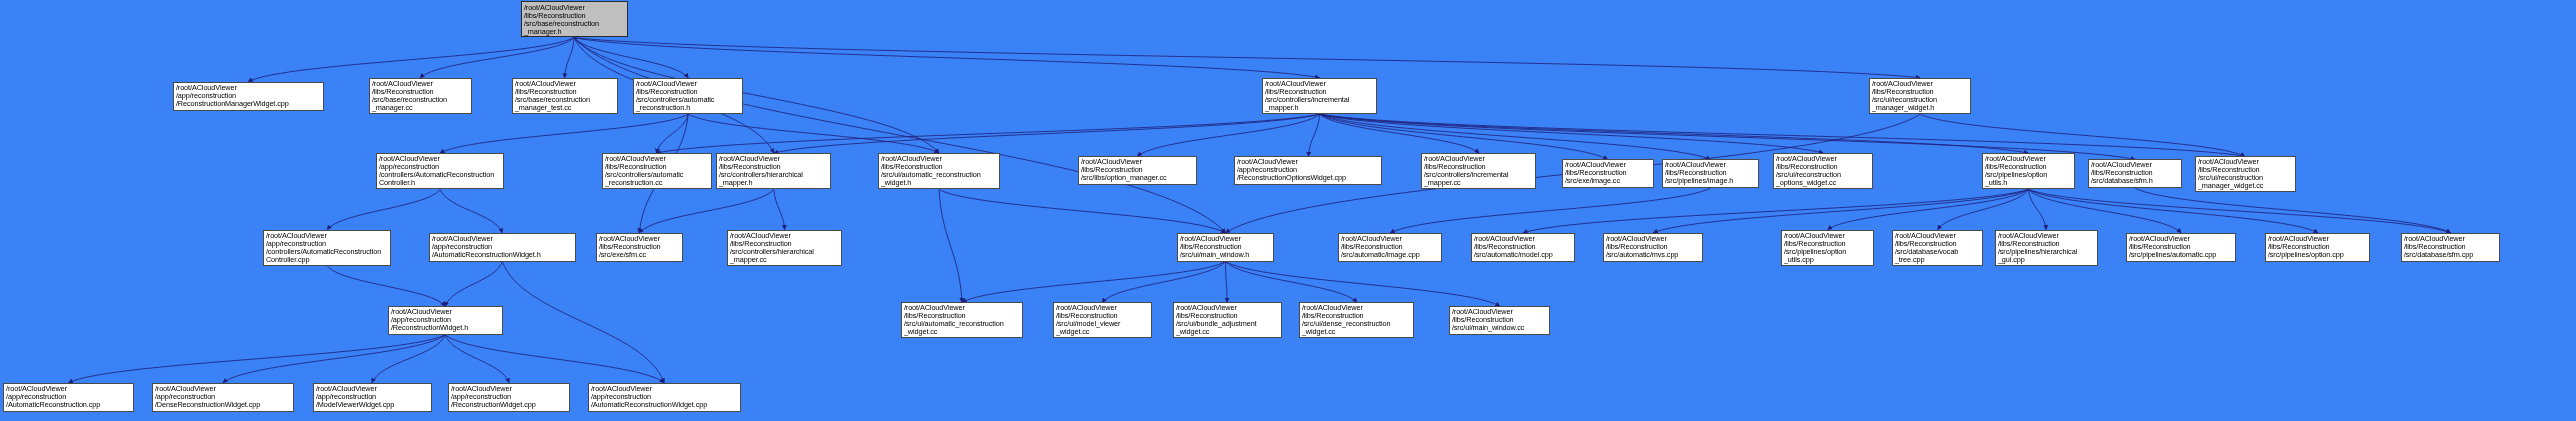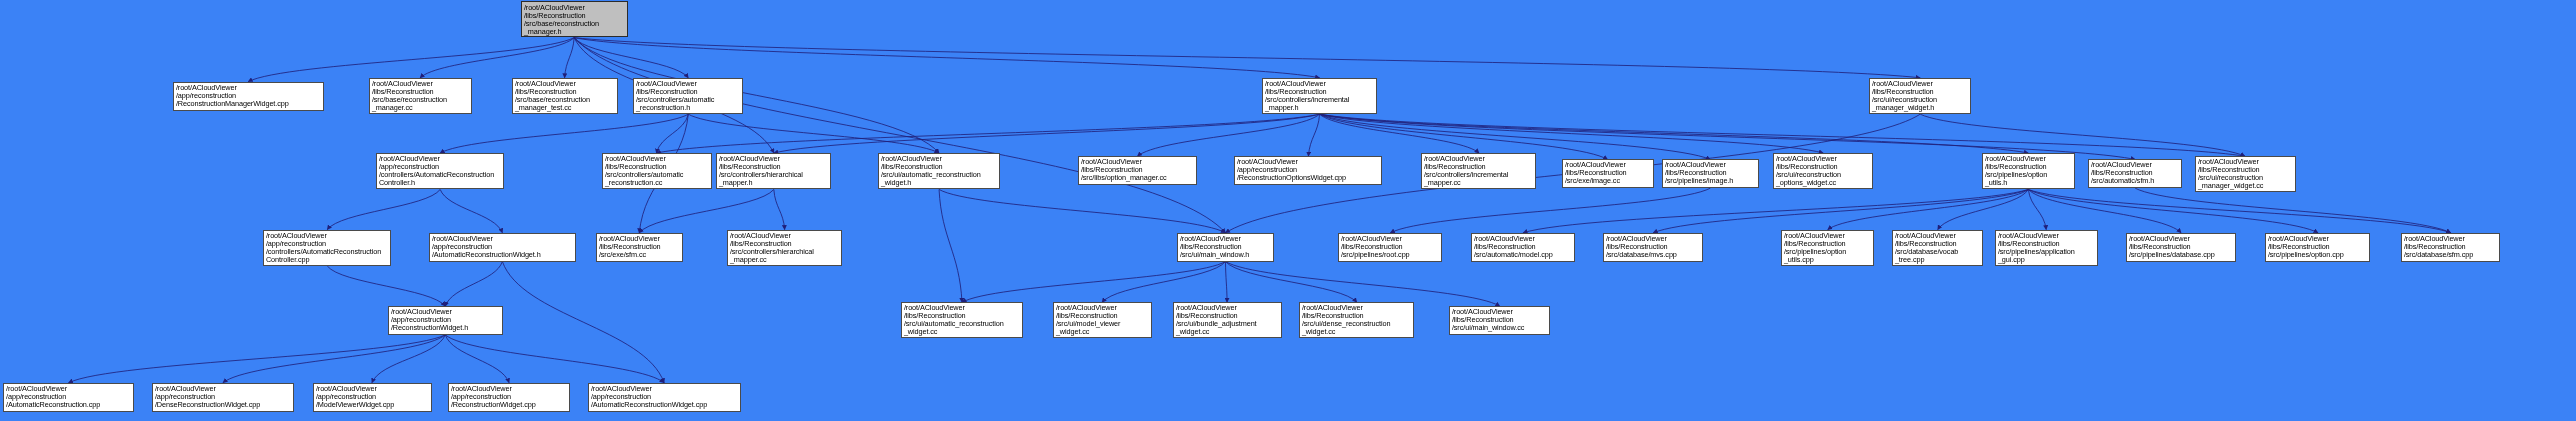--- a/index.html
+++ b/index.html
@@ -122,34 +122,34 @@
     <div class="node la" style="left: 602px; top: 153px; width: 110px; height: 36px;"><span class="ln">/root/ACloudViewer</span><span class="ln">/libs/Reconstruction</span><span class="ln">/src/controllers/automatic</span><span class="ln c">_reconstruction.cc</span></div>
     <div class="node la" style="left: 716px; top: 153px; width: 115px; height: 36px;"><span class="ln">/root/ACloudViewer</span><span class="ln">/libs/Reconstruction</span><span class="ln">/src/controllers/hierarchical</span><span class="ln c">_mapper.h</span></div>
     <div class="node la" style="left: 878px; top: 153px; width: 122px; height: 36px;"><span class="ln">/root/ACloudViewer</span><span class="ln">/libs/Reconstruction</span><span class="ln">/src/ui/automatic_reconstruction</span><span class="ln c">_widget.h</span></div>
     <div class="node la" style="left: 1078px; top: 156px; width: 119px; height: 29px;"><span class="ln">/root/ACloudViewer</span><span class="ln">/libs/Reconstruction</span><span class="ln">/src/libs/option_manager.cc</span></div>
     <div class="node la" style="left: 1234px; top: 156px; width: 148px; height: 29px;"><span class="ln">/root/ACloudViewer</span><span class="ln">/app/reconstruction</span><span class="ln">/ReconstructionOptionsWidget.cpp</span></div>
     <div class="node la" style="left: 1421px; top: 153px; width: 115px; height: 36px;"><span class="ln">/root/ACloudViewer</span><span class="ln">/libs/Reconstruction</span><span class="ln">/src/controllers/incremental</span><span class="ln c">_mapper.cc</span></div>
     <div class="node la" style="left: 1562px; top: 159px; width: 92px; height: 29px;"><span class="ln">/root/ACloudViewer</span><span class="ln">/libs/Reconstruction</span><span class="ln">/src/exe/image.cc</span></div>
     <div class="node la" style="left: 1662px; top: 159px; width: 97px; height: 29px;"><span class="ln">/root/ACloudViewer</span><span class="ln">/libs/Reconstruction</span><span class="ln">/src/pipelines/image.h</span></div>
     <div class="node la" style="left: 1773px; top: 153px; width: 100px; height: 36px;"><span class="ln">/root/ACloudViewer</span><span class="ln">/libs/Reconstruction</span><span class="ln">/src/ui/reconstruction</span><span class="ln c">_options_widget.cc</span></div>
     <div class="node la" style="left: 1982px; top: 153px; width: 93px; height: 36px;"><span class="ln">/root/ACloudViewer</span><span class="ln">/libs/Reconstruction</span><span class="ln">/src/pipelines/option</span><span class="ln c">_utils.h</span></div>
-    <div class="node la" style="left: 2088px; top: 159px; width: 94px; height: 29px;"><span class="ln">/root/ACloudViewer</span><span class="ln">/libs/Reconstruction</span><span class="ln">/src/automatic/sfm.h</span></div>
+    <div class="node la" style="left: 2088px; top: 159px; width: 94px; height: 29px;"><span class="ln">/root/ACloudViewer</span><span class="ln">/libs/Reconstruction</span><span class="ln">/src/database/sfm.h</span></div>
     <div class="node la" style="left: 2195px; top: 156px; width: 101px; height: 36px;"><span class="ln">/root/ACloudViewer</span><span class="ln">/libs/Reconstruction</span><span class="ln">/src/ui/reconstruction</span><span class="ln c">_manager_widget.cc</span></div>
     <div class="node la" style="left: 263px; top: 230px; width: 128px; height: 36px;"><span class="ln">/root/ACloudViewer</span><span class="ln">/app/reconstruction</span><span class="ln">/controllers/AutomaticReconstruction</span><span class="ln c">Controller.cpp</span></div>
     <div class="node la" style="left: 429px; top: 233px; width: 147px; height: 29px;"><span class="ln">/root/ACloudViewer</span><span class="ln">/app/reconstruction</span><span class="ln">/AutomaticReconstructionWidget.h</span></div>
     <div class="node la" style="left: 596px; top: 233px; width: 87px; height: 29px;"><span class="ln">/root/ACloudViewer</span><span class="ln">/libs/Reconstruction</span><span class="ln">/src/exe/sfm.cc</span></div>
     <div class="node la" style="left: 727px; top: 230px; width: 115px; height: 36px;"><span class="ln">/root/ACloudViewer</span><span class="ln">/libs/Reconstruction</span><span class="ln">/src/controllers/hierarchical</span><span class="ln c">_mapper.cc</span></div>
     <div class="node la" style="left: 1177px; top: 233px; width: 97px; height: 29px;"><span class="ln">/root/ACloudViewer</span><span class="ln">/libs/Reconstruction</span><span class="ln">/src/ui/main_window.h</span></div>
-    <div class="node la" style="left: 1338px; top: 233px; width: 104px; height: 29px;"><span class="ln">/root/ACloudViewer</span><span class="ln">/libs/Reconstruction</span><span class="ln">/src/pipelines/root.cpp</span></div>
+    <div class="node la" style="left: 1338px; top: 233px; width: 104px; height: 29px;"><span class="ln">/root/ACloudViewer</span><span class="ln">/libs/Reconstruction</span><span class="ln">/src/automatic/image.cpp</span></div>
     <div class="node la" style="left: 1471px; top: 233px; width: 104px; height: 29px;"><span class="ln">/root/ACloudViewer</span><span class="ln">/libs/Reconstruction</span><span class="ln">/src/automatic/model.cpp</span></div>
-    <div class="node la" style="left: 1603px; top: 233px; width: 100px; height: 29px;"><span class="ln">/root/ACloudViewer</span><span class="ln">/libs/Reconstruction</span><span class="ln">/src/database/mvs.cpp</span></div>
+    <div class="node la" style="left: 1603px; top: 233px; width: 100px; height: 29px;"><span class="ln">/root/ACloudViewer</span><span class="ln">/libs/Reconstruction</span><span class="ln">/src/automatic/mvs.cpp</span></div>
     <div class="node la" style="left: 1781px; top: 230px; width: 93px; height: 36px;"><span class="ln">/root/ACloudViewer</span><span class="ln">/libs/Reconstruction</span><span class="ln">/src/pipelines/option</span><span class="ln c">_utils.cpp</span></div>
     <div class="node la" style="left: 1892px; top: 230px; width: 91px; height: 36px;"><span class="ln">/root/ACloudViewer</span><span class="ln">/libs/Reconstruction</span><span class="ln">/src/database/vocab</span><span class="ln c">_tree.cpp</span></div>
-    <div class="node la" style="left: 1995px; top: 230px; width: 103px; height: 36px;"><span class="ln">/root/ACloudViewer</span><span class="ln">/libs/Reconstruction</span><span class="ln">/src/pipelines/application</span><span class="ln c">_gui.cpp</span></div>
-    <div class="node la" style="left: 2126px; top: 233px; width: 110px; height: 29px;"><span class="ln">/root/ACloudViewer</span><span class="ln">/libs/Reconstruction</span><span class="ln">/src/pipelines/database.cpp</span></div>
+    <div class="node la" style="left: 1995px; top: 230px; width: 103px; height: 36px;"><span class="ln">/root/ACloudViewer</span><span class="ln">/libs/Reconstruction</span><span class="ln">/src/pipelines/hierarchical</span><span class="ln c">_gui.cpp</span></div>
+    <div class="node la" style="left: 2126px; top: 233px; width: 110px; height: 29px;"><span class="ln">/root/ACloudViewer</span><span class="ln">/libs/Reconstruction</span><span class="ln">/src/pipelines/automatic.cpp</span></div>
     <div class="node la" style="left: 2265px; top: 233px; width: 105px; height: 29px;"><span class="ln">/root/ACloudViewer</span><span class="ln">/libs/Reconstruction</span><span class="ln">/src/pipelines/option.cpp</span></div>
     <div class="node la" style="left: 2401px; top: 233px; width: 99px; height: 29px;"><span class="ln">/root/ACloudViewer</span><span class="ln">/libs/Reconstruction</span><span class="ln">/src/database/sfm.cpp</span></div>
     <div class="node la" style="left: 388px; top: 306px; width: 115px; height: 29px;"><span class="ln">/root/ACloudViewer</span><span class="ln">/app/reconstruction</span><span class="ln">/ReconstructionWidget.h</span></div>
     <div class="node la" style="left: 901px; top: 302px; width: 122px; height: 36px;"><span class="ln">/root/ACloudViewer</span><span class="ln">/libs/Reconstruction</span><span class="ln">/src/ui/automatic_reconstruction</span><span class="ln c">_widget.cc</span></div>
     <div class="node la" style="left: 1053px; top: 302px; width: 99px; height: 36px;"><span class="ln">/root/ACloudViewer</span><span class="ln">/libs/Reconstruction</span><span class="ln">/src/ui/model_viewer</span><span class="ln c">_widget.cc</span></div>
     <div class="node la" style="left: 1173px; top: 302px; width: 109px; height: 36px;"><span class="ln">/root/ACloudViewer</span><span class="ln">/libs/Reconstruction</span><span class="ln">/src/ui/bundle_adjustment</span><span class="ln c">_widget.cc</span></div>
     <div class="node la" style="left: 1299px; top: 302px; width: 115px; height: 36px;"><span class="ln">/root/ACloudViewer</span><span class="ln">/libs/Reconstruction</span><span class="ln">/src/ui/dense_reconstruction</span><span class="ln c">_widget.cc</span></div>
     <div class="node la" style="left: 1449px; top: 306px; width: 101px; height: 29px;"><span class="ln">/root/ACloudViewer</span><span class="ln">/libs/Reconstruction</span><span class="ln">/src/ui/main_window.cc</span></div>
     <div class="node la" style="left: 3.2px; top: 383px; width: 131px; height: 29px;"><span class="ln">/root/ACloudViewer</span><span class="ln">/app/reconstruction</span><span class="ln">/AutomaticReconstruction.cpp</span></div>
     <div class="node la" style="left: 152px; top: 383px; width: 142px; height: 29px;"><span class="ln">/root/ACloudViewer</span><span class="ln">/app/reconstruction</span><span class="ln">/DenseReconstructionWidget.cpp</span></div>

